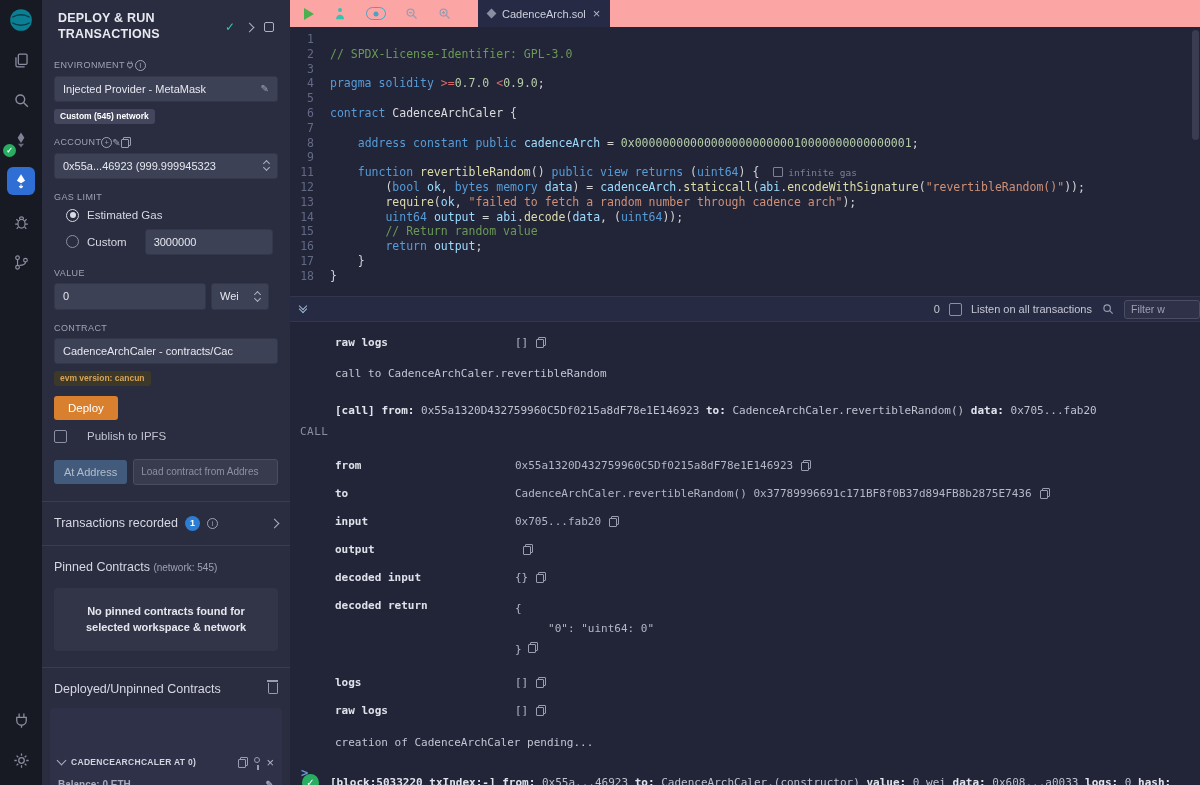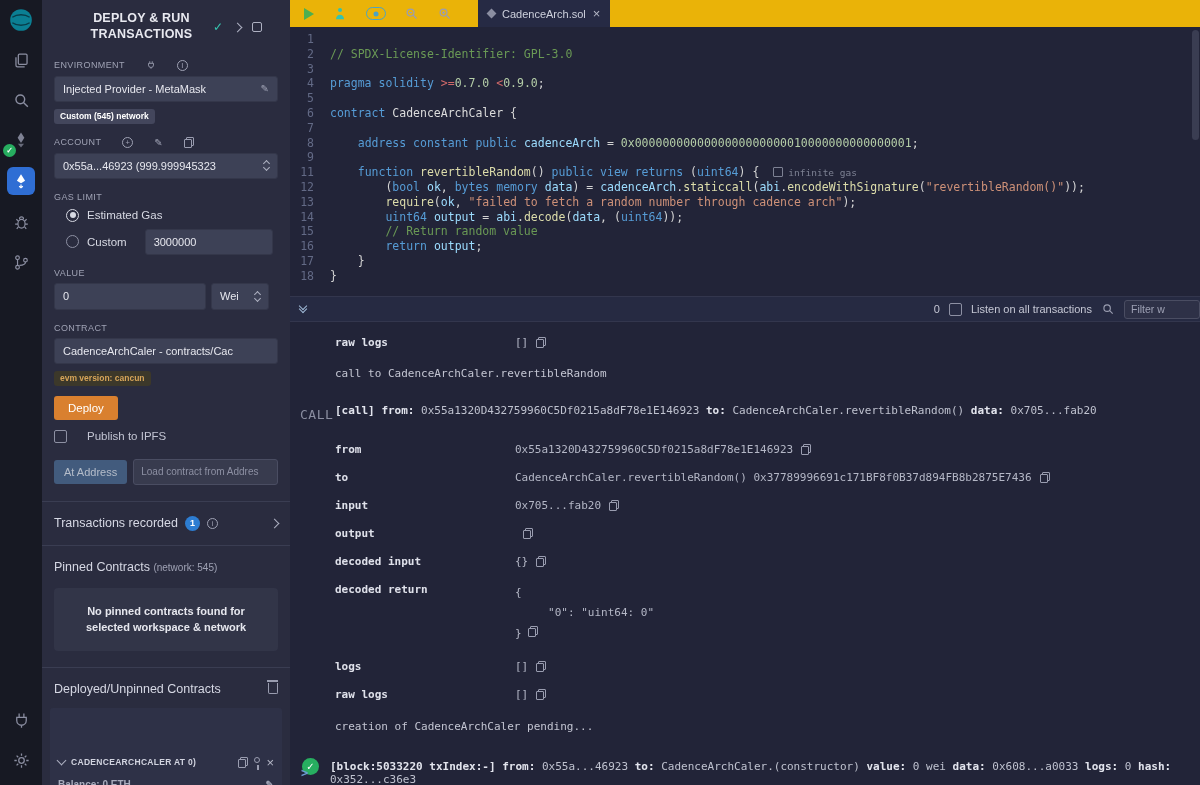--- a/index.html
+++ b/index.html
@@ -10,30 +10,30 @@
   
   .rail { width:42px; background:#171923; flex-shrink:0; display:flex; flex-direction:column; align-items:center; padding:7px 0 12px; gap:14px; }
   .rail-icon { width:26px; height:26px; display:flex; align-items:center; justify-content:center; color:#8b8ea1; position:relative; }
   .rail-icon svg { display:block; }
   .active-tile { background:#2f6ed4; border-radius:6px; width:28px; height:28px; }
   .badge-check { position:absolute; left:-5px; bottom:-4px; width:13px; height:13px; border-radius:50%; background:#27ae60; color:#fff; font-size:8px; line-height:13px; text-align:center; font-weight:bold; }
   .rail-spacer { flex:1; }
 
   
   .side { width:248px; background:#2a2c3f; flex-shrink:0; font-size:11px; overflow:hidden; position:relative; }
-  .side-header { display:flex; padding:10px 28px 4px;text-align:center; }
+  .side-header { display:flex; padding:10px 16px 4px; }
   .side-title { font-size:12.5px; font-weight:bold; color:#e8e9f0; width:150px; line-height:1.3; letter-spacing:.2px; }
   .hdr-icons { margin-left:auto; display:flex; gap:11px; align-items:center; padding-top:2px; }
   .teal { color:#35c3ae; font-size:12px; }
   .chev { width:7px; height:7px; border-right:1.5px solid #aeb1c2; border-bottom:1.5px solid #aeb1c2; display:inline-block; }
   .chev.right { transform:rotate(-45deg); }
   .chev.down { transform:rotate(45deg); margin-top:-3px; }
   .box-icon { width:10px; height:10px; border:1.5px solid #aeb1c2; border-radius:2px; display:inline-block; }
   .sec { padding:0 12px; }
-  .flabel { display:flex; align-items:center; gap:21px; font-size:9px; letter-spacing:.4px; color:#9fa2b4; margin:13px 0 5px; text-transform:uppercase; }
+  .flabel { display:flex; align-items:center; gap:0; font-size:9px; letter-spacing:.4px; color:#9fa2b4; margin:13px 0 5px; text-transform:uppercase; }
   .select, .tinput { height:26px; background:#3d4156; border:1px solid #34374a; border-radius:3px; color:#e6e7ee; font-size:11px; display:flex; align-items:center; padding:0 8px; }
   .select { justify-content:space-between; cursor:pointer; }
   .sel-text { white-space:nowrap; overflow:hidden; text-overflow:ellipsis; }
   .dbl-caret { display:inline-flex; flex-direction:column; align-items:center; margin-left:6px; flex-shrink:0; }
   .dbl-caret i { width:5px; height:5px; border-right:1.3px solid #aeb1c2; border-bottom:1.3px solid #aeb1c2; display:block; }
   .dbl-caret .up { transform:rotate(-135deg); margin-bottom:1px; }
   .dbl-caret .down { transform:rotate(45deg); margin-top:-2px; }
   .net-badge { display:inline-block; background:#43465c; color:#fff; font-size:8.5px; font-weight:bold; border-radius:3px; padding:2.5px 6px; margin-top:7px; }
   .circle-ic { width:11px; height:11px; border:1px solid #9fa2b4; border-radius:50%; font-size:7.5px; color:#9fa2b4; display:inline-flex; align-items:center; justify-content:center; font-style:normal; }
   .pencil { color:#9fa2b4; font-size:10px; }
@@ -73,21 +73,21 @@
   .card-hdr .copy-icon { background:#2e3147; }
   .pin { width:6px; height:6px; border:1.5px solid #9a9db0; border-radius:50%; position:relative; display:inline-block; margin-top:-4px; }
   .pin::after { content:""; position:absolute; top:7px; left:2px; width:1.5px; height:5px; background:#9a9db0; }
   .close-x { color:#b4b7c6; font-size:13px; line-height:1; }
   .balance-row { display:flex; align-items:center; margin-top:10px; font-size:10px; font-weight:bold; color:#a9acbd; }
   .balance-row .pencil { margin-left:auto; }
   .fn-btn { display:block; background:#4a7dab; border:none; color:#fff; font-size:10.5px; padding:5px 10px; border-radius:3px; margin-top:10px; cursor:pointer; font-family:"Liberation Sans",sans-serif; }
 
   
   .main { flex:1; display:flex; flex-direction:column; min-width:0; }
-  .tabbar { height:27px; background:#eab308; display:flex; align-items:center; gap:18px; padding-left:14px; flex-shrink:0; }
+  .tabbar { height:27px; background:#fca5a5; display:flex; align-items:center; gap:18px; padding-left:14px; flex-shrink:0; }
   .play-tri { width:0; height:0; border-top:6px solid transparent; border-bottom:6px solid transparent; border-left:10px solid #4caf50; display:inline-block; }
   .tab { height:27px; margin-left:8px; background:#262a44; display:flex; align-items:center; gap:7px; padding:0 10px; font-size:11px; color:#cdd0dc; }
   .sol-diamond { width:7px; height:7px; background:#8b8ea1; transform:rotate(45deg); display:inline-block; }
   .eye-toggle { width:20px; height:13px; border:1.5px solid #4aa3c7; border-radius:7px; position:relative; display:inline-block; }
   .eye-toggle::after { content:""; position:absolute; left:50%; top:50%; transform:translate(-50%,-50%); width:5px; height:5px; border-radius:50%; background:#4aa3c7; }
 
   .editor { height:269px; background:#222438; position:relative; overflow:hidden; padding-top:5px; flex-shrink:0; }
   .code-line { display:flex; height:14.8px; line-height:14.8px; font-family:"DejaVu Sans Mono",monospace; font-size:11.5px; white-space:pre; }
   .line-num { width:40px; text-align:right; padding-right:16px; color:#636a86; flex-shrink:0; }
   .line-body { white-space:pre; }
@@ -106,21 +106,21 @@
   .filter-input::placeholder { color:#9ea1b4; }
 
   .terminal { flex:1; background:#222438; font-family:"DejaVu Sans Mono",monospace; font-size:11px; color:#b4b7c6; padding:6px 0 0; position:relative; overflow:hidden; }
   .t-kv { display:flex; align-items:flex-start; padding:7.5px 0 7.5px 45px; gap:8px; background:#222438; }
   .t-key { width:172px; flex-shrink:0; font-weight:bold; color:#dfe1ea; }
   .t-val { color:#b4b7c6; white-space:pre; }
   .t-val-ml div { line-height:1.9; }
   .t-kv .copy-icon { background:#222438; margin-top:1px; }
   .t-text { padding:11px 0 11px 45px; color:#c3c5d2; }
   .t-call { display:flex; align-items:flex-start; padding:13px 0 13px 10px; }
-  .t-tag { width:35px; flex-shrink:0; font-size:13px; color:#8a8da0; padding-top:3px; letter-spacing:.5px; }
+  .t-tag { width:35px; flex-shrink:0; font-size:11px; color:#8a8da0; padding-top:3px; letter-spacing:.5px;margin-top:18px; }
   .seg-b { font-weight:bold; color:#e2e4ed; } .seg-n { color:#bfc2cf; }
   .t-block { display:flex; align-items:flex-start; gap:11px; padding:14px 0 14px 12px; }
   .block-check { width:17px; height:17px; border-radius:50%; background:#27ae60; color:#fff; font-size:10px; display:inline-flex; align-items:center; justify-content:center; flex-shrink:0; font-family:"Liberation Sans",sans-serif; }
   .t-block-body { padding-top:2px; }
   .prompt { position:absolute; bottom:5px; left:11px; color:#6c9bd2; font-weight:bold; font-size:12px; }
 </style>
 </head>
 <body>
 
 <div class="app">

